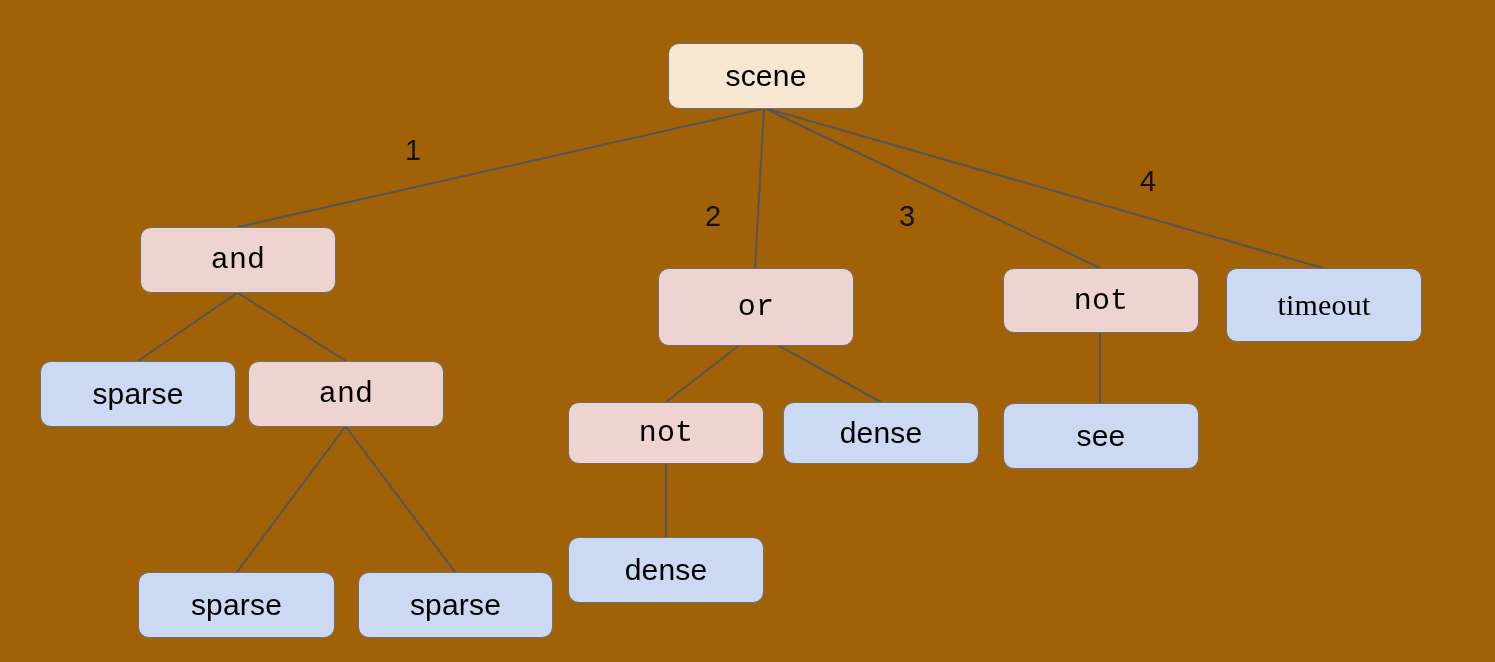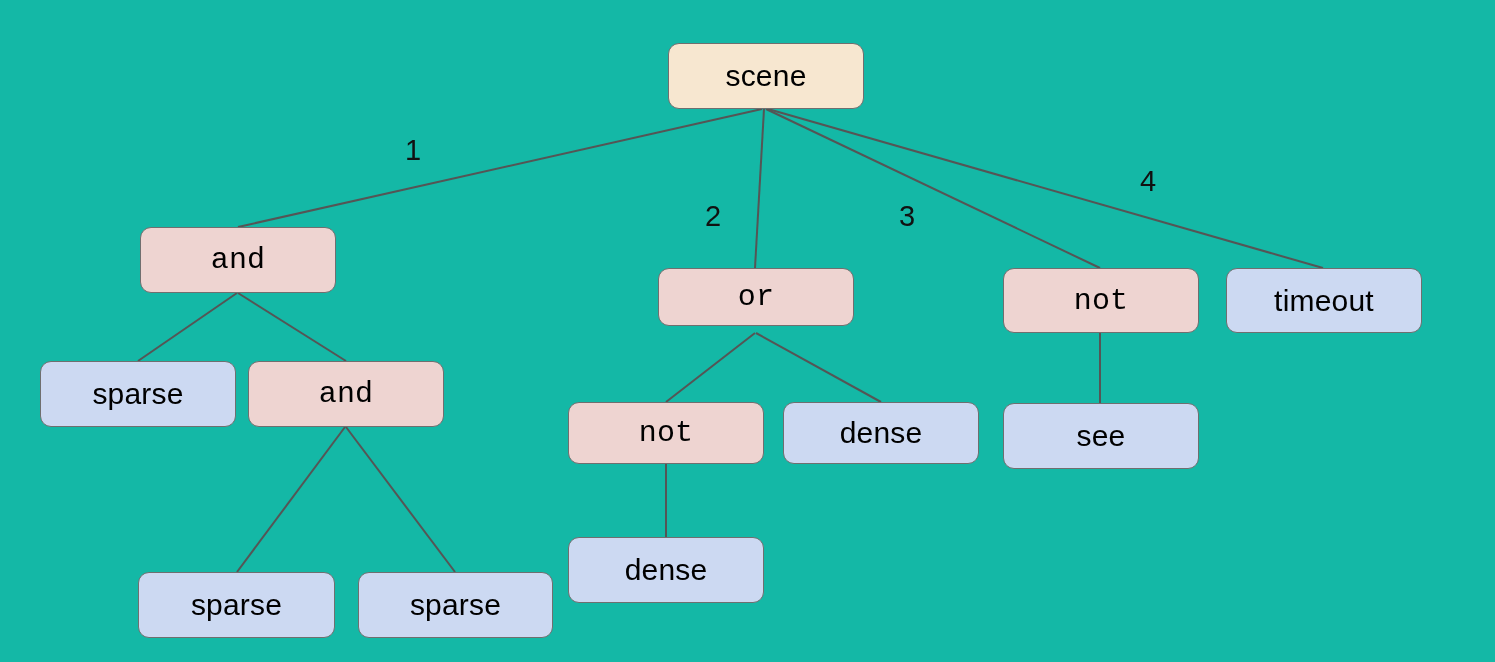--- a/index.html
+++ b/index.html
@@ -5,21 +5,21 @@
 <style>
   html, body {
     margin: 0;
     padding: 0;
     background: #ffffff;
   }
   #canvas {
     position: relative;
     width: 1495px;
     height: 662px;
-    background: #14b8a6;
+    background: #a16207;
     overflow: hidden;
     font-family: "Liberation Sans", sans-serif;
   }
   #edge-layer {
     position: absolute;
     left: 0;
     top: 0;
     width: 1495px;
     height: 662px;
     pointer-events: none;
@@ -66,23 +66,23 @@
       <line x1="346" y1="427" x2="455" y2="572" stroke="#555555" stroke-width="2"></line>
       <line x1="755" y1="333" x2="666" y2="402" stroke="#555555" stroke-width="2"></line>
       <line x1="756" y1="333" x2="881" y2="402" stroke="#555555" stroke-width="2"></line>
       <line x1="666" y1="464" x2="666" y2="537" stroke="#555555" stroke-width="2"></line>
       <line x1="1100" y1="333" x2="1100" y2="403" stroke="#555555" stroke-width="2"></line>
     </svg>
 
   <div id="node-layer">
       <div class="node root" style="left: 668px; top: 43px; width: 196px; height: 66px;">scene</div>
       <div class="node op" style="left: 140px; top: 227px; width: 196px; height: 66px;">and</div>
-      <div class="node op" style="left: 658px; top: 268px; width: 196px; height: 58px;">or</div>
+      <div class="node op" style="left: 658px; top: 268px; width: 196px; height: 78px;">or</div>
       <div class="node op" style="left: 1003px; top: 268px; width: 196px; height: 65px;">not</div>
-      <div class="node leaf" style="left: 1226px; top: 268px; width: 196px; height: 65px;">timeout</div>
+      <div class="node leaf" style="left: 1226px; top: 268px; width: 196px; height: 74px; font-family: Liberation Serif, serif;">timeout</div>
       <div class="node leaf" style="left: 40px; top: 361px; width: 196px; height: 66px;">sparse</div>
       <div class="node op" style="left: 248px; top: 361px; width: 196px; height: 66px;">and</div>
       <div class="node op" style="left: 568px; top: 402px; width: 196px; height: 62px;">not</div>
       <div class="node leaf" style="left: 783px; top: 402px; width: 196px; height: 62px;">dense</div>
       <div class="node leaf" style="left: 1003px; top: 403px; width: 196px; height: 66px;">see</div>
       <div class="node leaf" style="left: 568px; top: 537px; width: 196px; height: 66px;">dense</div>
       <div class="node leaf" style="left: 138px; top: 572px; width: 197px; height: 66px;">sparse</div>
       <div class="node leaf" style="left: 358px; top: 572px; width: 195px; height: 66px;">sparse</div>
     </div>
   <div id="label-layer">

